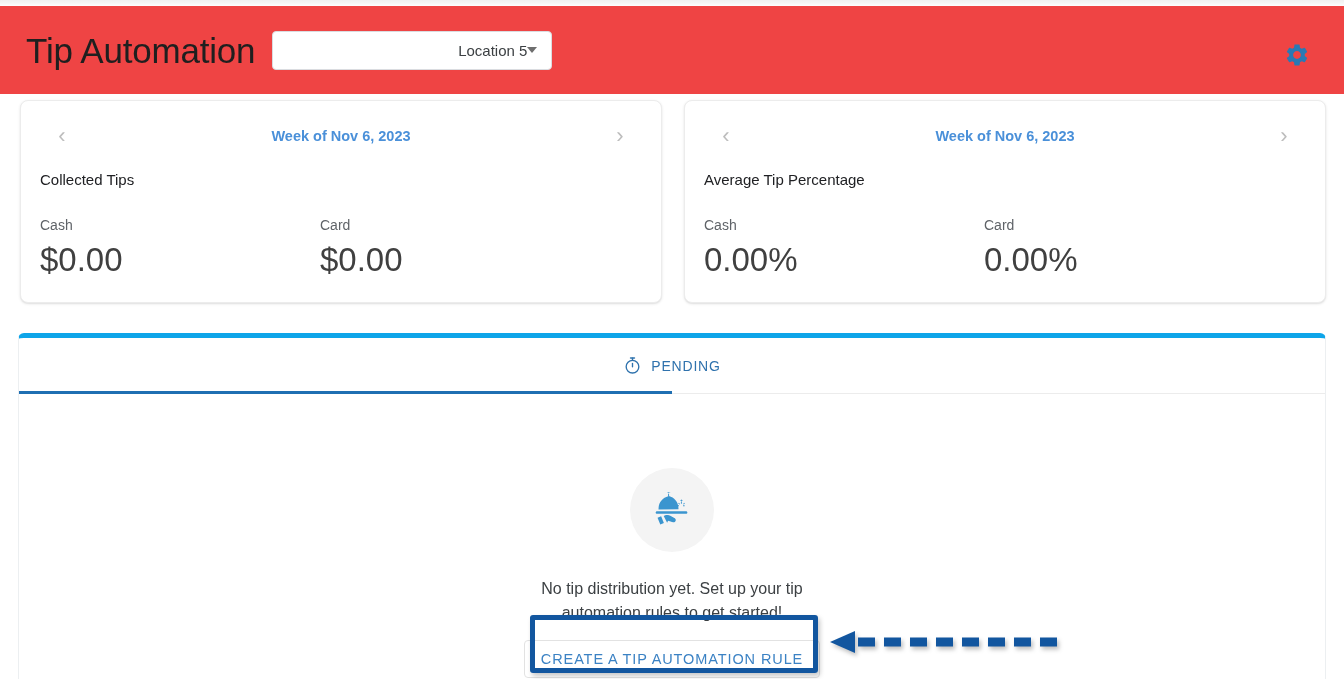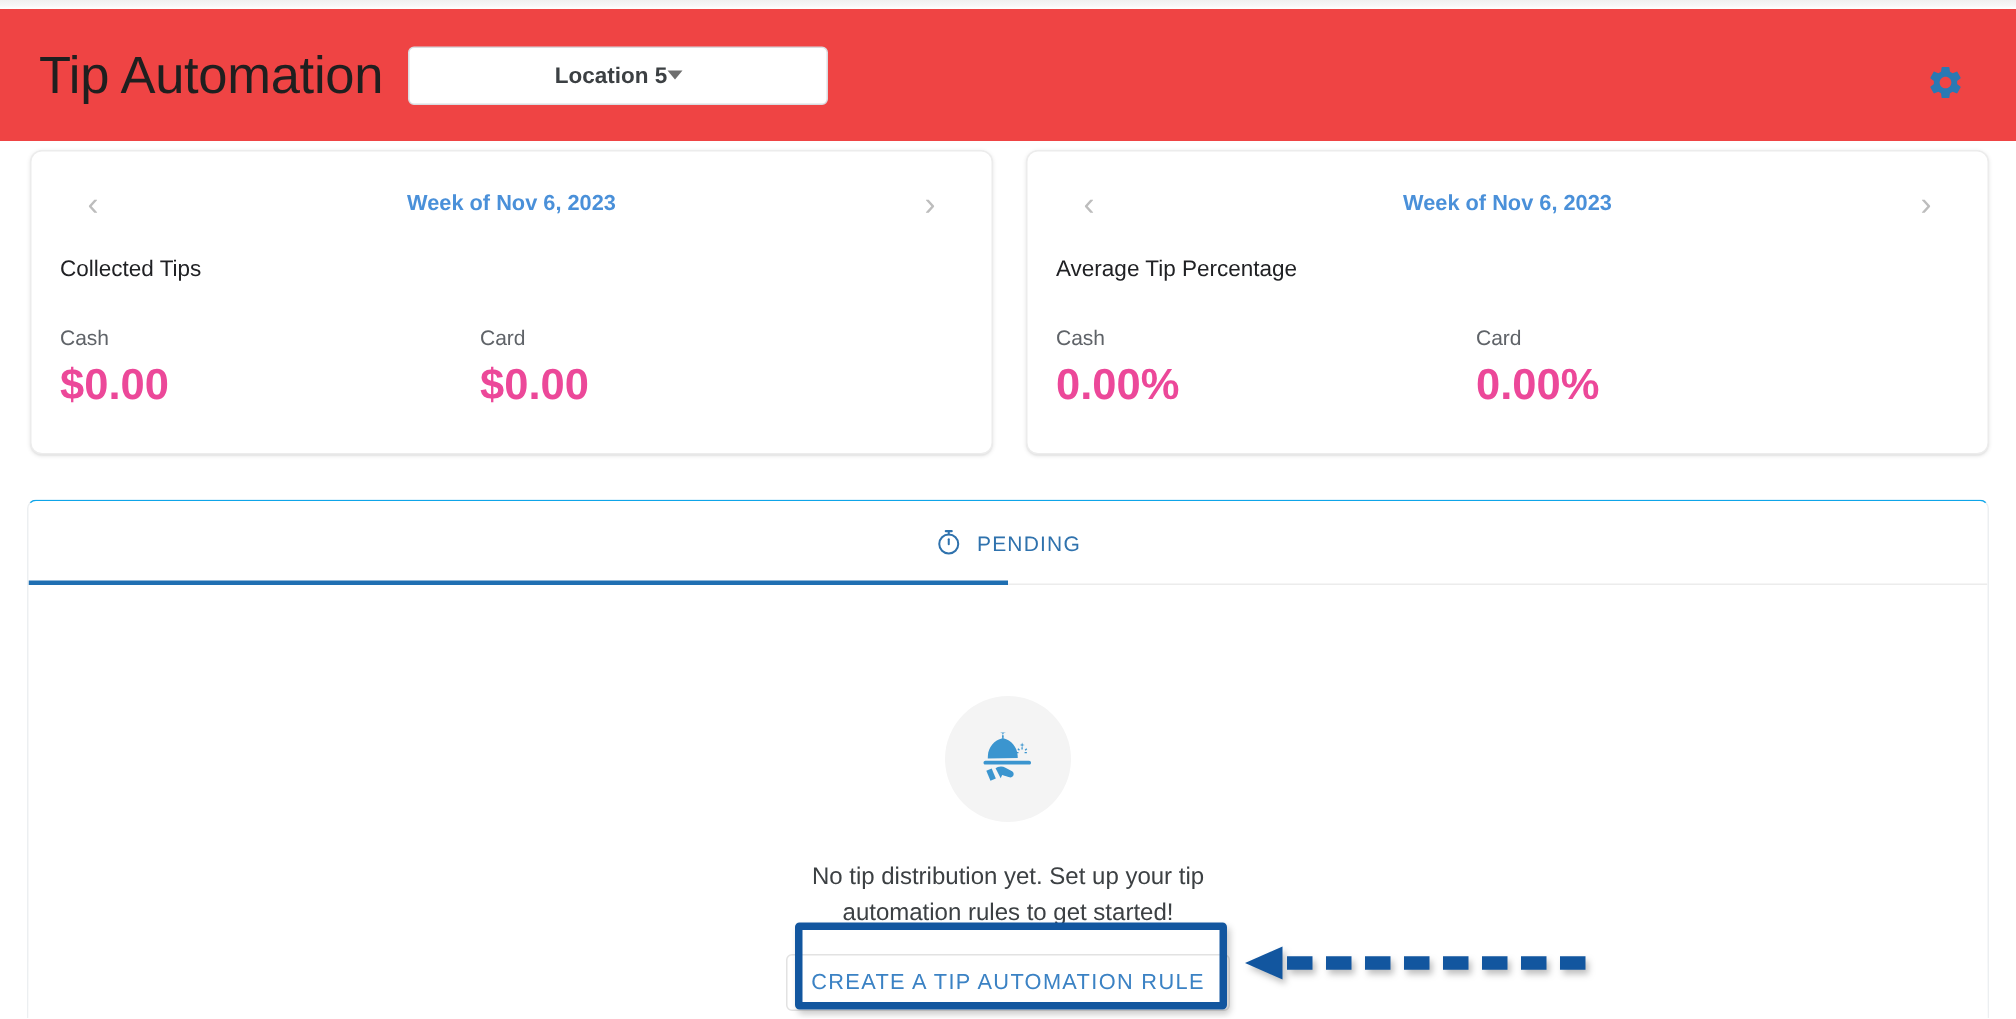--- a/index.html
+++ b/index.html
@@ -47,25 +47,24 @@
   }
   .location-select {
     margin-left: 17px;
     width: 280px;
     height: 39px;
     border: 1px solid #dadce0;
     border-radius: 4px;
     background: #ffffff;
     display: flex;
     align-items: center;
-    justify-content: center;
+    justify-content: flex-end;
     padding: 0 12px 0 14px;
     box-sizing: border-box;
     cursor: pointer;
-    font-weight: bold;
   }
   .location-select .sel-value {
     font-size: 15px;
     color: #3c4043;
   }
   .caret {
     width: 0; height: 0;
     border-left: 5px solid transparent;
     border-right: 5px solid transparent;
     border-top: 6px solid #6e6e6e;
@@ -143,37 +142,37 @@
     width: 560px;
     display: flex;
   }
   .metric { width: 305px; }
   .metric-label {
     font-size: 14px;
     color: #5f6368;
     margin-bottom: 10px;
   }
   .metric-value {
-    font-size: 29px;
-    color: #ec4899;
-    font-weight: 700;
+    font-size: 33px;
+    color: #404040;
+    font-weight: 400;
     line-height: 1;
   }
 
   
   .tab-panel {
     position: absolute;
     top: 333px;
     left: 18px;
     width: 1308px;
     height: 346px;
     background: #ffffff;
     border-left: 1px solid #eceff1;
     border-right: 1px solid #eceff1;
-    border-top: 1px solid #0ea5e9;
+    border-top: 5px solid #0ea5e9;
     border-radius: 6px 6px 0 0;
     box-sizing: border-box;
     overflow: hidden;
   }
   .tabs {
     position: relative;
     height: 55px;
     display: flex;
     border-bottom: 1px solid #ececec;
   }

